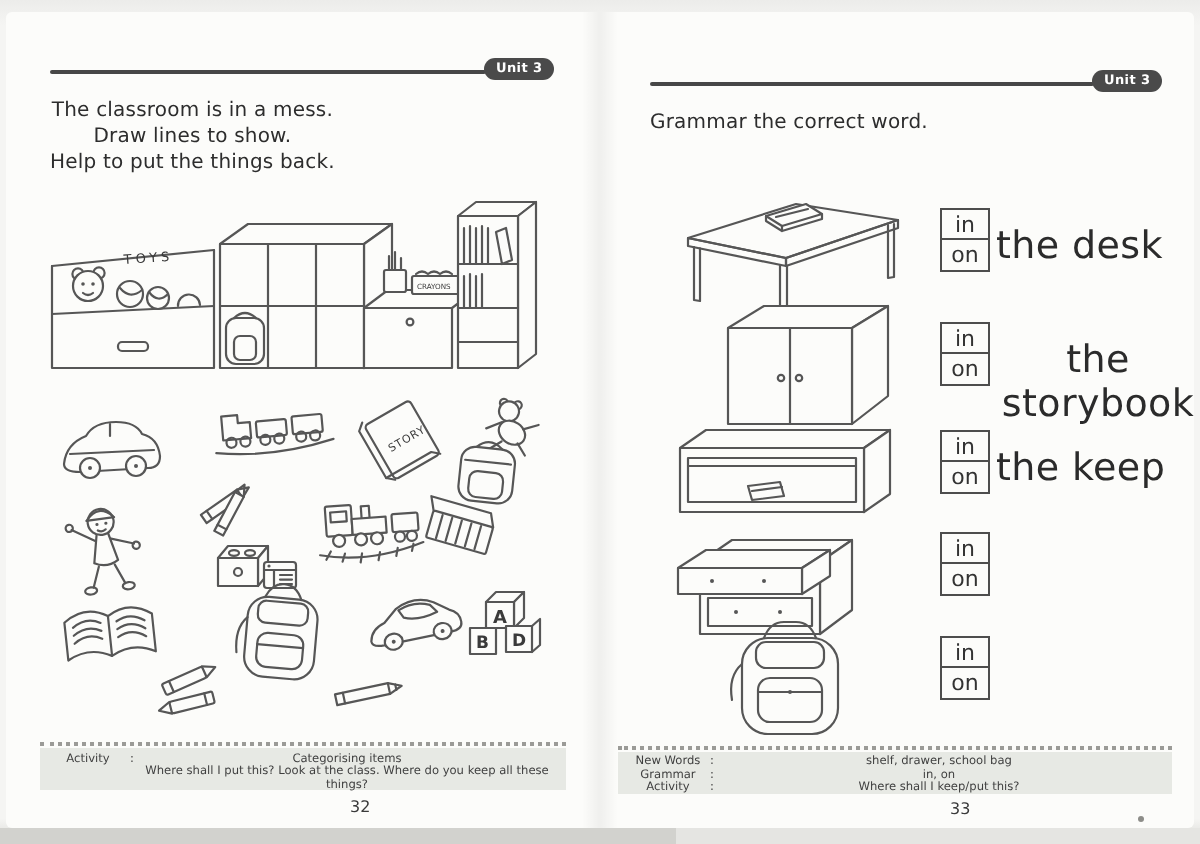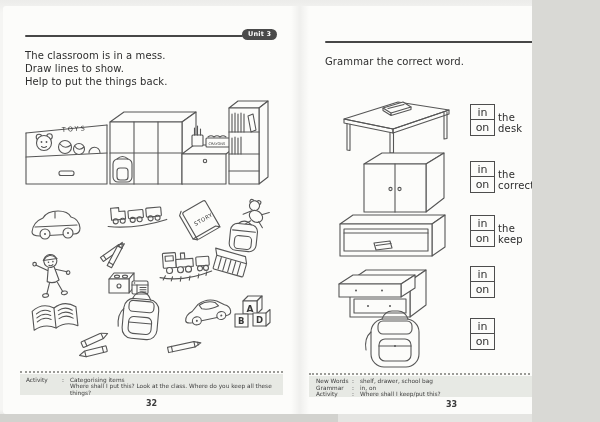--- a/index.html
+++ b/index.html
@@ -1,49 +1,49 @@
 <!DOCTYPE html>
 <html><head>
 <meta charset="utf-8">
 <style>
 *{margin:0;padding:0;box-sizing:border-box;}
 html,body{width:600px;}
 body{font-family:"DejaVu Sans",sans-serif;background:#d9d9d5;}
-.stage{position:relative;width:532px;height:422px;overflow:hidden;
-  background:linear-gradient(180deg,#ececea 0%,#f5f5f3 3%,#f5f5f3 97%,#d8d8d4 100%);}
+.stage{position:relative;width:600px;height:422px;overflow:hidden;
+  background:linear-gradient(180deg,#ececea 0%,#f5f5f3 3%,#f5f5f3 97%,#d8d8d4 100%);text-align:center;}
 .page{position:absolute;left:3px;top:6px;width:594px;height:408px;background:#fcfcfa;border-radius:3px;}
 .fold{position:absolute;left:291px;top:6px;width:18px;height:408px;
   background:linear-gradient(90deg,rgba(0,0,0,0) 0%,rgba(0,0,0,0.05) 50%,rgba(0,0,0,0) 100%);}
 .band{position:absolute;top:414px;height:8px;}
 .band-l{left:0;width:338px;background:#d2d2ce;}
 .band-r{left:338px;width:262px;background:#e5e5e2;}
 .speck{position:absolute;left:569px;top:408px;width:3px;height:3px;background:#8d8d89;border-radius:50%;}
 .rule{position:absolute;height:1.6px;background:#474747;border-radius:1px;}
 .rule-l{left:25px;top:35px;width:218px;}
 .rule-r{left:325px;top:41px;width:222px;}
 .badge{position:absolute;background:#4a4a4a;color:#fff;font-size:6.5px;font-weight:bold;
   line-height:9px;padding:1px 6px;border-radius:7px;letter-spacing:0.2px;}
 .badge-l{left:242px;top:29px;}
 .badge-r{left:546px;top:35px;}
 .instr{position:absolute;font-size:10px;line-height:13px;color:#2d2d2d;letter-spacing:0.1px;}
 .instr-l{left:25px;top:49px;}
 .instr-r{left:325px;top:55px;}
-.row-label{position:absolute;font-size:10px;color:#2b2b2b;letter-spacing:0.2px;}
+.row-label{position:absolute;font-size:19px;color:#2b2b2b;letter-spacing:0.2px;}
 .opt{position:absolute;width:25px;border:1.4px solid #4d4d4d;background:#fcfcfa;}
 .opt-cell{height:15px;display:flex;align-items:center;justify-content:center;font-size:11px;color:#333;cursor:pointer;}
 .opt-cell:first-child{border-bottom:1.4px solid #4d4d4d;}
 .footer{position:absolute;background:#e7e9e4;color:#3f3f3f;}
 .footer::before{content:"";position:absolute;left:0;right:0;top:-3px;border-top:2px dotted #9b9b97;}
 .footer-l{left:20px;top:374px;width:263px;height:21px;padding:2.5px 6px;font-size:5.8px;line-height:6.6px;}
 .footer-r{left:309px;top:376px;width:277px;height:21px;padding:2px 7px;font-size:5.8px;line-height:6.6px;}
 .frow{display:flex;}
 .fkey{width:36px;flex:none;}
 .fsep{width:8px;flex:none;}
 .fval{flex:1;}
-.pagenum{position:absolute;font-size:8px;font-weight:bold;color:#3a3a3a;}
+.pagenum{position:absolute;font-size:8px;font-weight:normal;color:#3a3a3a;margin-left:29px;}
 .pn-l{left:146px;top:399px;}
 .pn-r{left:446px;top:400px;}
 svg.art{position:absolute;overflow:visible;}
 .art path,.art rect,.art circle,.art line,.art ellipse{fill:none;stroke:#565656;stroke-width:1.1;stroke-linecap:round;stroke-linejoin:round;}
 .art .solid{fill:#fcfcfa;}
 .art .dot{fill:#565656;stroke:none;}
 .art text{stroke:none;fill:#3a3a3a;font-family:"DejaVu Sans",sans-serif;}
 </style>
 </head>
 <body>
@@ -323,21 +323,21 @@
       <rect x="18" y="16" width="62" height="48" class="solid"></rect>
       <line x1="49" y1="16" x2="49" y2="64"></line>
       <circle cx="44.5" cy="41" r="1.6"></circle>
         <circle cx="53.5" cy="41" r="1.6"></circle>
     </g>
   </svg>
   <div class="opt" style="left:470px;top:161px">
     <div class="opt-cell">in</div>
     <div class="opt-cell">on</div>
   </div>
-  <div class="row-label" style="left:498px;top:169px">the correct</div>
+  <div class="row-label" style="left:498px;top:169px">the storybook</div>
 
   <svg class="art" style="left:334px;top:210px" width="118" height="50" viewBox="0 0 118 50">
     <g>
       <path d="M6,14 L19,5 L111,5 L98,14 Z" class="solid"></path>
       <path d="M98,14 L111,5 L111,37 L98,46 Z" class="solid"></path>
       <rect x="6" y="14" width="92" height="32" class="solid"></rect>
       <rect x="10" y="19" width="84" height="22"></rect>
       <line x1="10" y1="23" x2="94" y2="23"></line>
       <path d="M40,33 L56,31 L58,38 L42,40 Z" class="solid"></path>
       <path d="M42,35.5 L57,33.5"></path>

